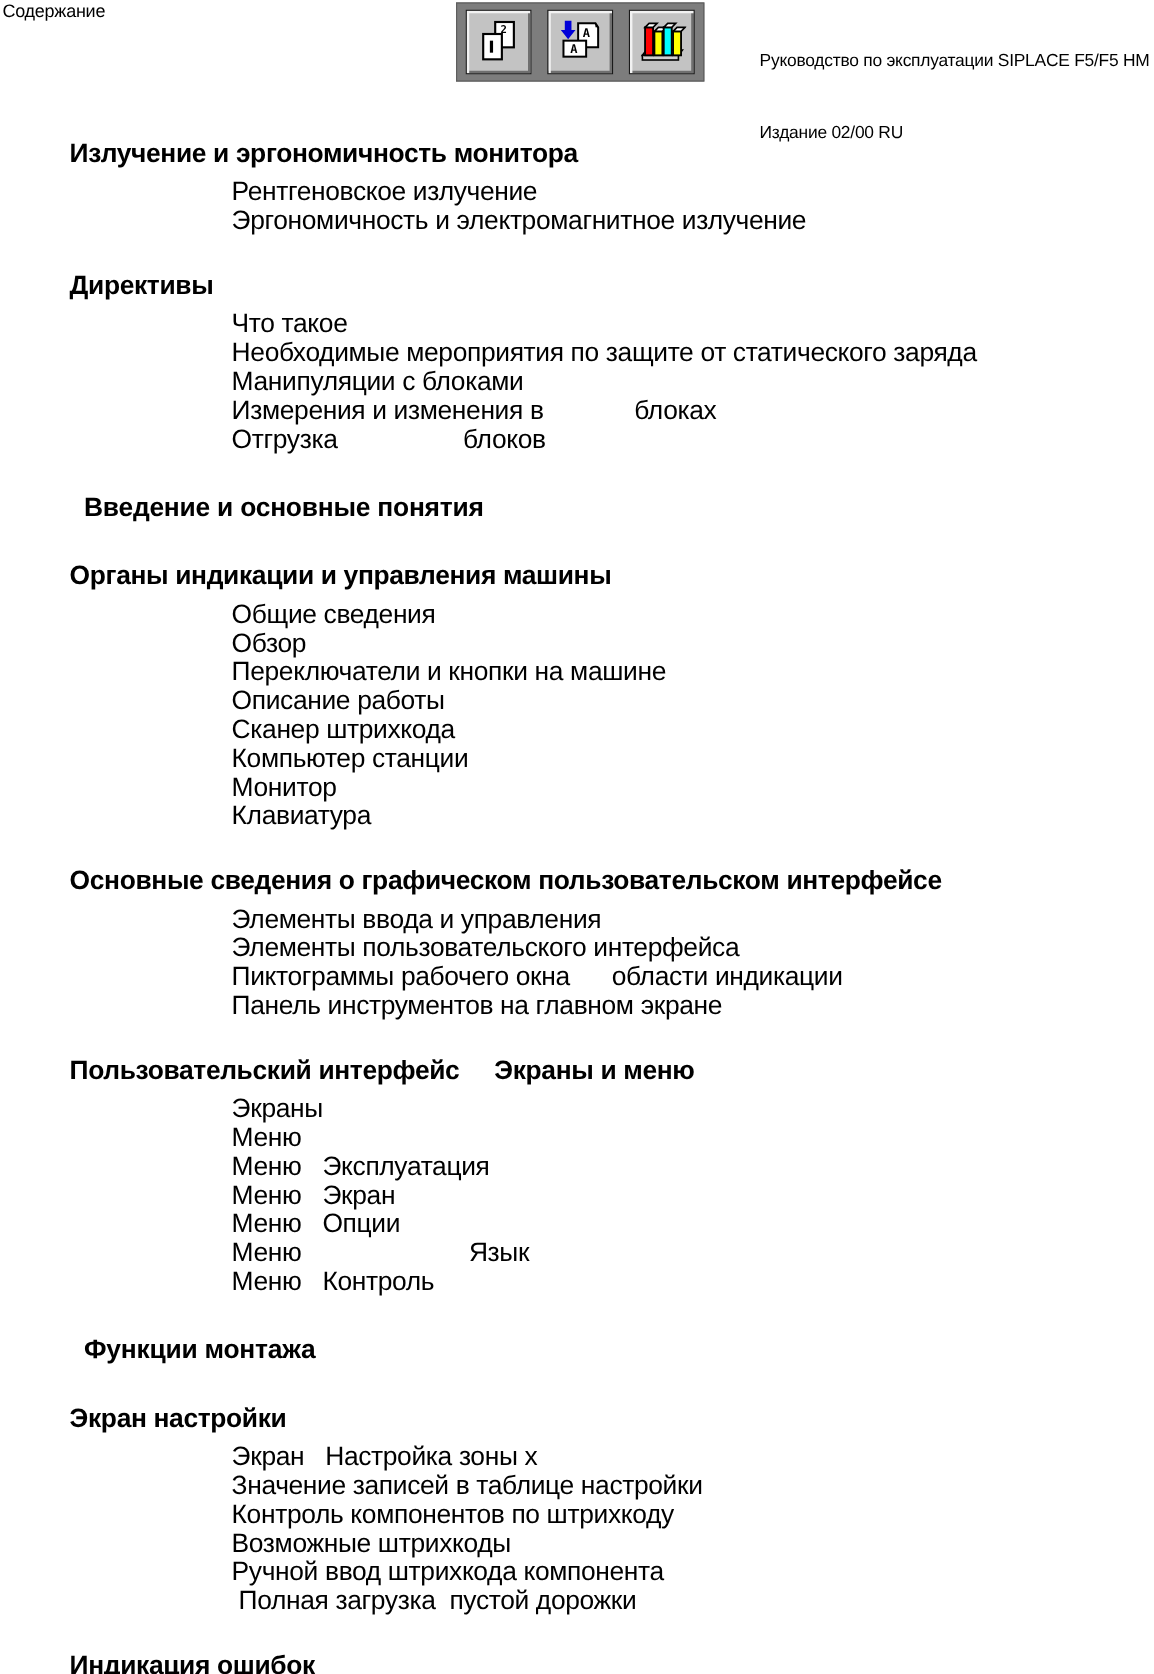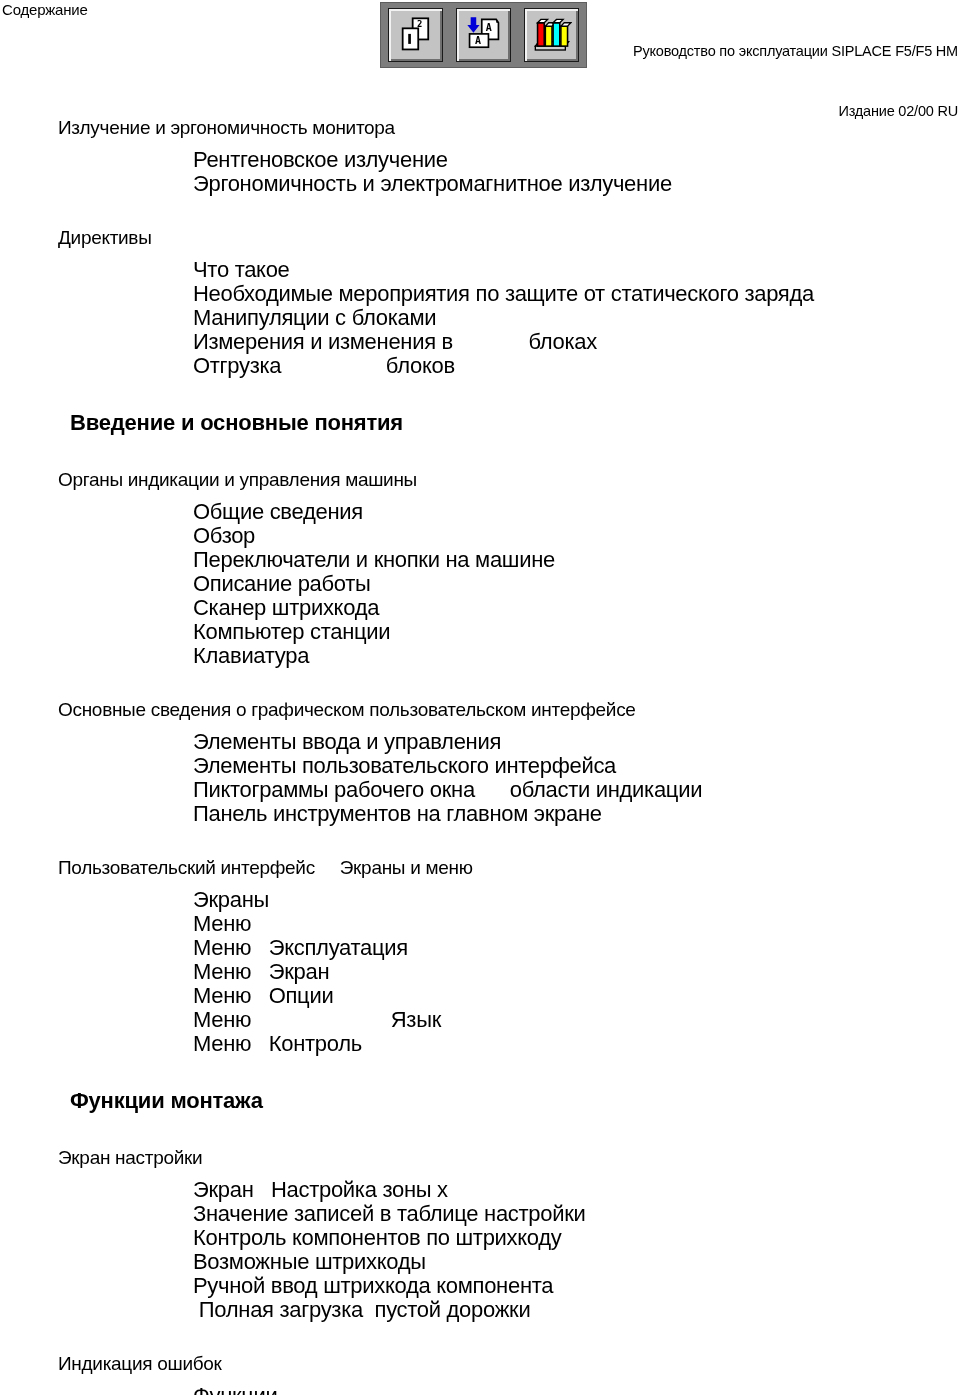--- a/index.html
+++ b/index.html
@@ -6,21 +6,21 @@
   body{
     width:962px;height:1395px;position:relative;overflow:hidden;
     font-family:"Liberation Sans",sans-serif;color:#000;
   }
   
   .hdr-left{
     position:absolute;left:2px;top:1px;font-size:15px;letter-spacing:-0.2px;
     white-space:pre;
   }
   .hdr-right{
-    position:absolute;right:4px;top:1px;text-align:right;font-size:14.5px;
+    position:absolute;right:4px;top:1px;font-size:14.5px;
     line-height:20px;letter-spacing:-0.2px;white-space:pre;
   }
   
   .toolbar{
     position:absolute;left:380px;top:2px;width:207px;height:66px;
     background:#7d7d7d;border:1px solid #5e5e5e;box-sizing:border-box;
     display:flex;align-items:center;justify-content:space-between;
     padding:0 7px;
   }
   .tb-btn{
@@ -32,21 +32,21 @@
   .tb-btn svg{display:block;}
   
   .toc{
     position:absolute;left:58px;top:112px;width:860px;
   }
   .toc-h1{
     font-size:22px;font-weight:bold;line-height:30px;letter-spacing:-0.2px;
     margin:30px 0 16px 12px;white-space:pre;
   }
   .toc-h2{
-    font-size:19px;font-weight:normal;line-height:24px;letter-spacing:-0.3px;
+    font-size:22px;font-weight:bold;line-height:24px;letter-spacing:-0.3px;
     margin:30px 0 8px 0;white-space:pre;
   }
   .toc-h1:first-child,.toc-h2:first-child{margin-top:4px;}
   .toc-items{margin:0 0 0 135px;}
   .toc-item{
     font-size:22px;line-height:24px;letter-spacing:-0.3px;white-space:pre;
   }
 </style>
 </head>
 <body>
@@ -119,20 +119,21 @@
     </div>
     <div class="toc-h1">Введение и основные понятия</div>
     <div class="toc-h2">Органы индикации и управления машины</div>
     <div class="toc-items">
       <div class="toc-item">Общие сведения</div>
       <div class="toc-item">Обзор</div>
       <div class="toc-item">Переключатели и кнопки на машине</div>
       <div class="toc-item">Описание работы</div>
       <div class="toc-item">Сканер штрихкода</div>
       <div class="toc-item">Компьютер станции</div>
+      <div class="toc-item">Монитор</div>
       <div class="toc-item">Клавиатура</div>
     </div>
     <div class="toc-h2">Основные сведения о графическом пользовательском интерфейсе</div>
     <div class="toc-items">
       <div class="toc-item">Элементы ввода и управления</div>
       <div class="toc-item">Элементы пользовательского интерфейса</div>
       <div class="toc-item">Пиктограммы рабочего окна      области индикации</div>
       <div class="toc-item">Панель инструментов на главном экране</div>
     </div>
     <div class="toc-h2">Пользовательский интерфейс     Экраны и меню</div>

